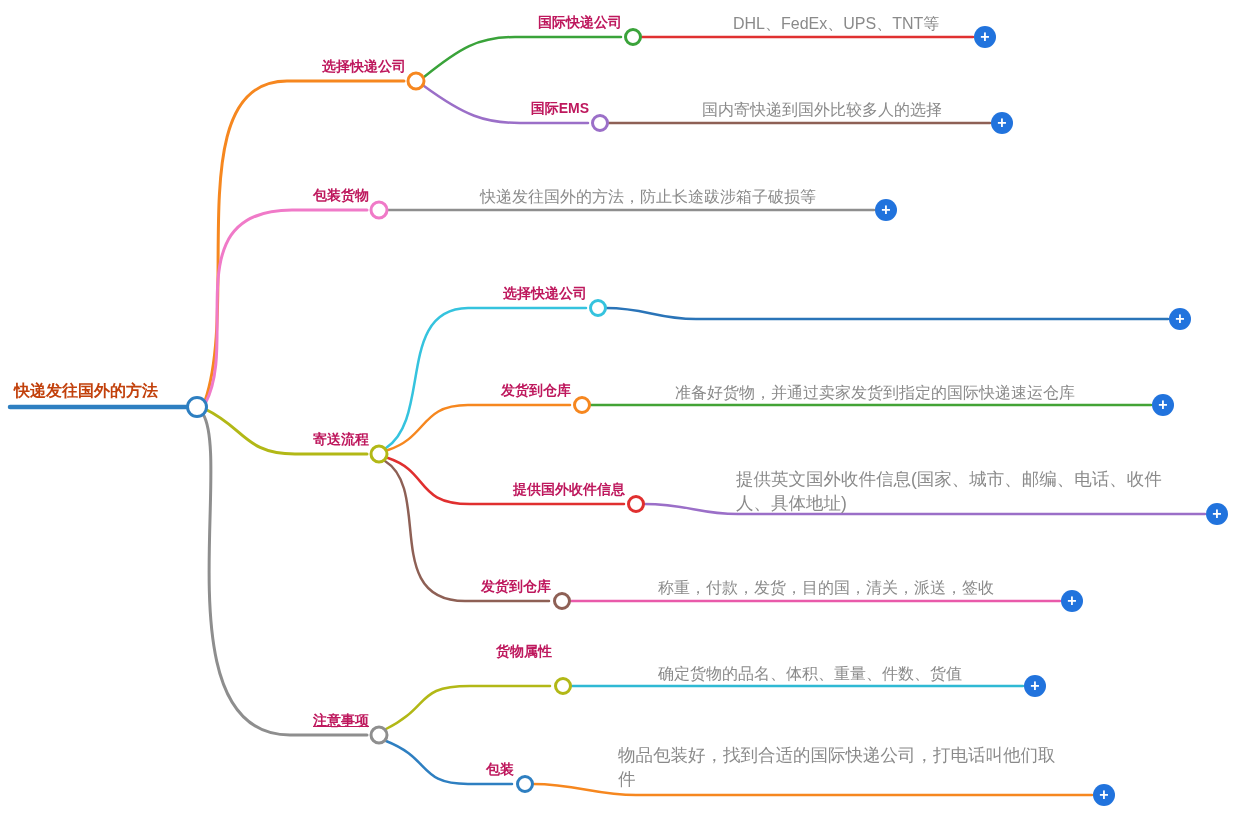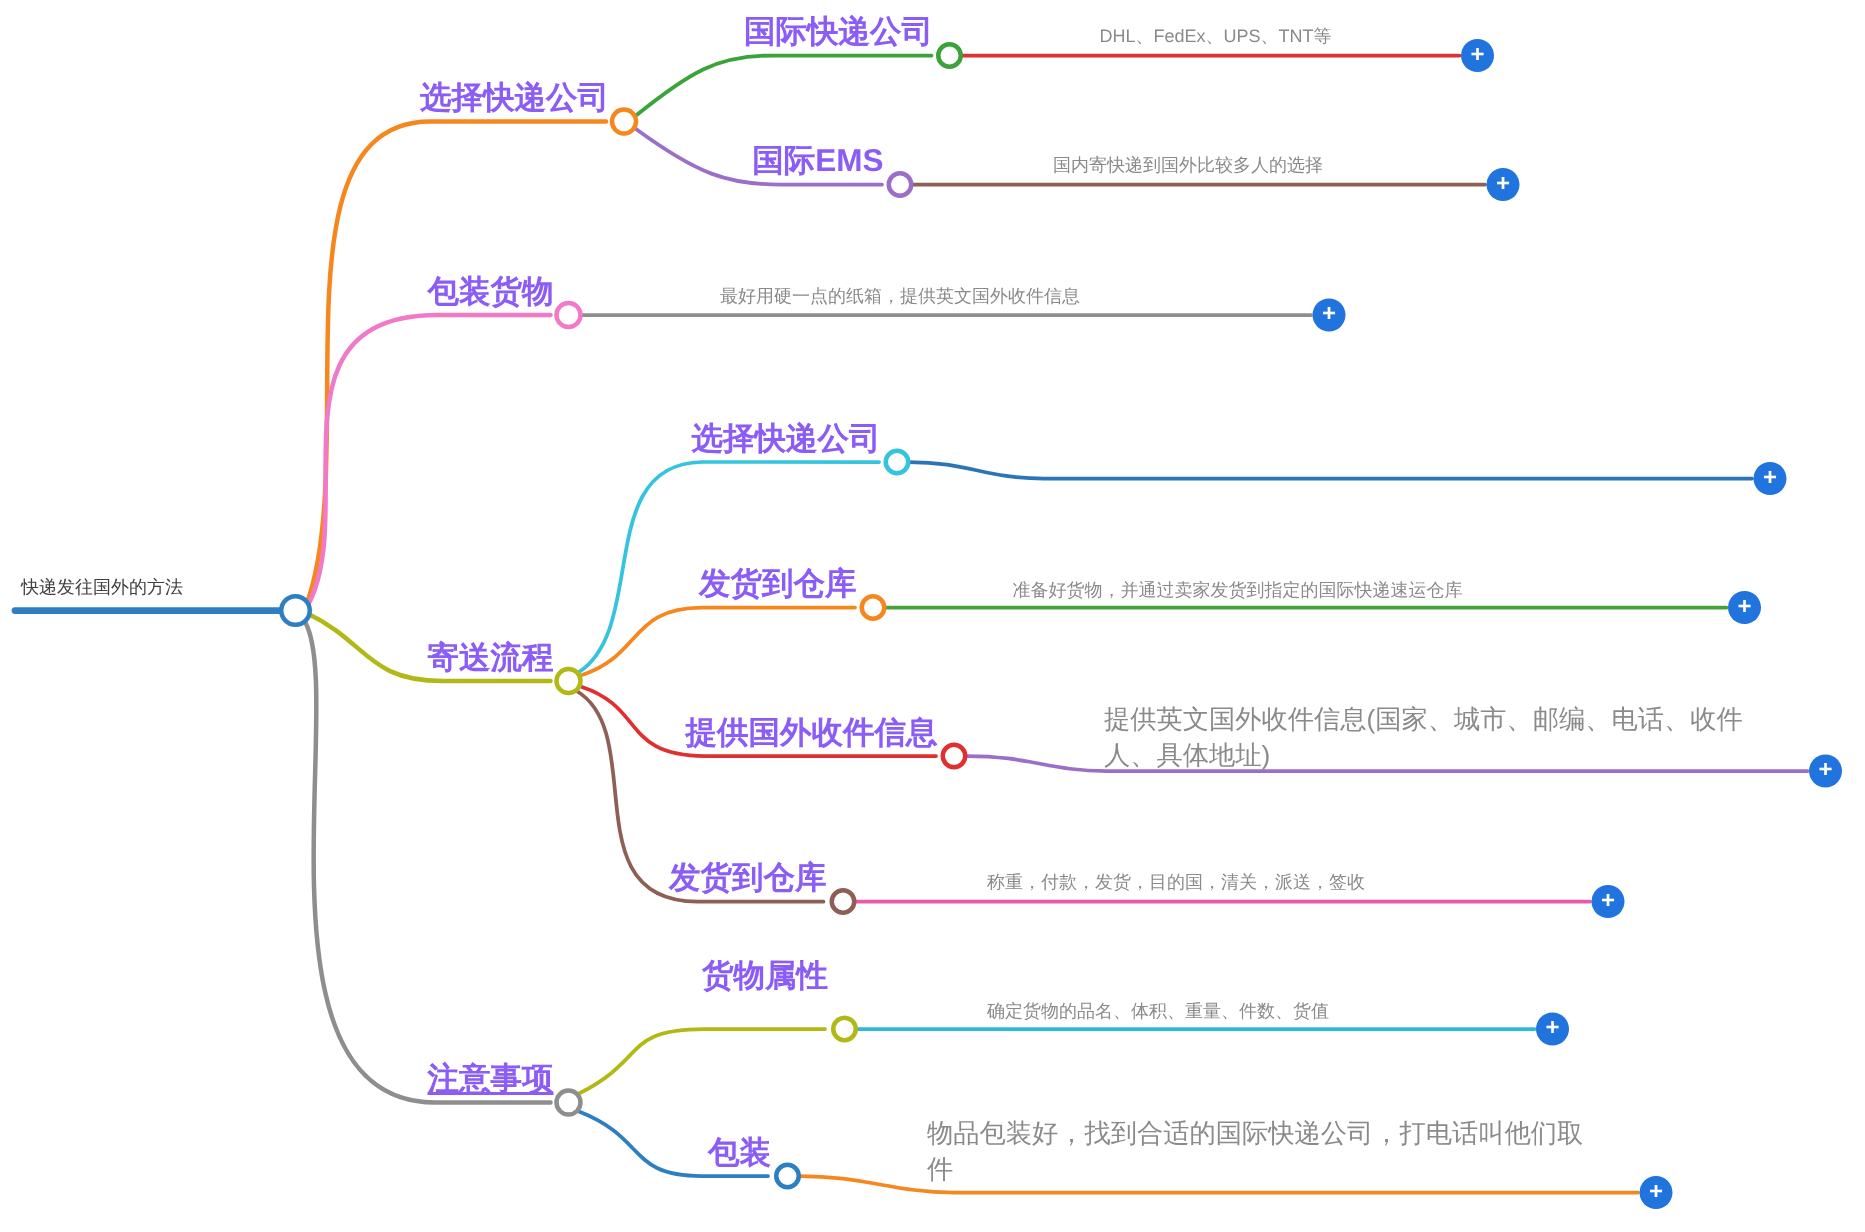--- a/index.html
+++ b/index.html
@@ -5,23 +5,23 @@
   html,body{margin:0;padding:0;background:#fff;}
   .stage{position:relative;width:1243px;height:821px;background:#fff;overflow:hidden;
          font-family:"Liberation Sans","DejaVu Sans",sans-serif;}
   svg{position:absolute;left:0;top:0;}
   svg path{fill:none;stroke-linecap:round;}
   .w5{stroke-width:4.5;}
   .w3{stroke-width:3;}
   .w2{stroke-width:2.5;}
   svg circle{fill:#ffffff;stroke-width:3;}
   .lbl{position:absolute;white-space:nowrap;}
-  .root-lbl{font-size:12px;font-weight:400;color:#404040;line-height:26px;}
-  .hd{font-size:21px;font-weight:700;color:#8b5cf6;line-height:24px;}
-  .lf{font-size:12px;color:#8a8a8a;line-height:22px;}
+  .root-lbl{font-size:16px;font-weight:700;color:#c2410c;line-height:26px;}
+  .hd{font-size:14px;font-weight:700;color:#be185d;line-height:24px;}
+  .lf{font-size:16px;color:#8a8a8a;line-height:22px;}
   .lf2{font-size:17.5px;color:#8a8a8a;line-height:24px;}
   .plus{position:absolute;width:22px;height:22px;border-radius:50%;background:#2173dd;
         color:#fff;display:flex;align-items:center;justify-content:center;
         font-size:16px;font-weight:700;line-height:1;cursor:pointer;}
 </style>
 </head>
 <body>
 
 <div class="stage">
 
@@ -79,21 +79,21 @@
   <div class="lbl hd" style="right:656px;top:281px;">选择快递公司</div>
   <div class="lbl hd" style="right:672px;top:378px;">发货到仓库</div>
   <div class="lbl hd" style="right:618px;top:477px;">提供国外收件信息</div>
   <div class="lbl hd" style="right:692px;top:574px;">发货到仓库</div>
   <div class="lbl hd" style="right:874px;top:708px;text-decoration:underline;">注意事项</div>
   <div class="lbl hd" style="right:691px;top:639px;">货物属性</div>
   <div class="lbl hd" style="right:729px;top:757px;">包装</div>
 
   <div class="lbl lf" style="left:733px;top:13px;">DHL、FedEx、UPS、TNT等</div>
   <div class="lbl lf" style="left:702px;top:99px;">国内寄快递到国外比较多人的选择</div>
-  <div class="lbl lf" style="left:480px;top:186px;">最好用硬一点的纸箱，提供英文国外收件信息</div>
+  <div class="lbl lf" style="left:480px;top:186px;">快递发往国外的方法，防止长途跋涉箱子破损等</div>
   <div class="lbl lf" style="left:675px;top:382px;">准备好货物，并通过卖家发货到指定的国际快递速运仓库</div>
   <div class="lbl lf2" style="left:736px;top:467px;">
     <div>提供英文国外收件信息(国家、城市、邮编、电话、收件</div>
     <div>人、具体地址)</div>
   </div>
   <div class="lbl lf" style="left:658px;top:577px;">称重，付款，发货，目的国，清关，派送，签收</div>
   <div class="lbl lf" style="left:658px;top:663px;">确定货物的品名、体积、重量、件数、货值</div>
   <div class="lbl lf2" style="left:618px;top:743px;">
     <div>物品包装好，找到合适的国际快递公司，打电话叫他们取</div>
     <div>件</div>

